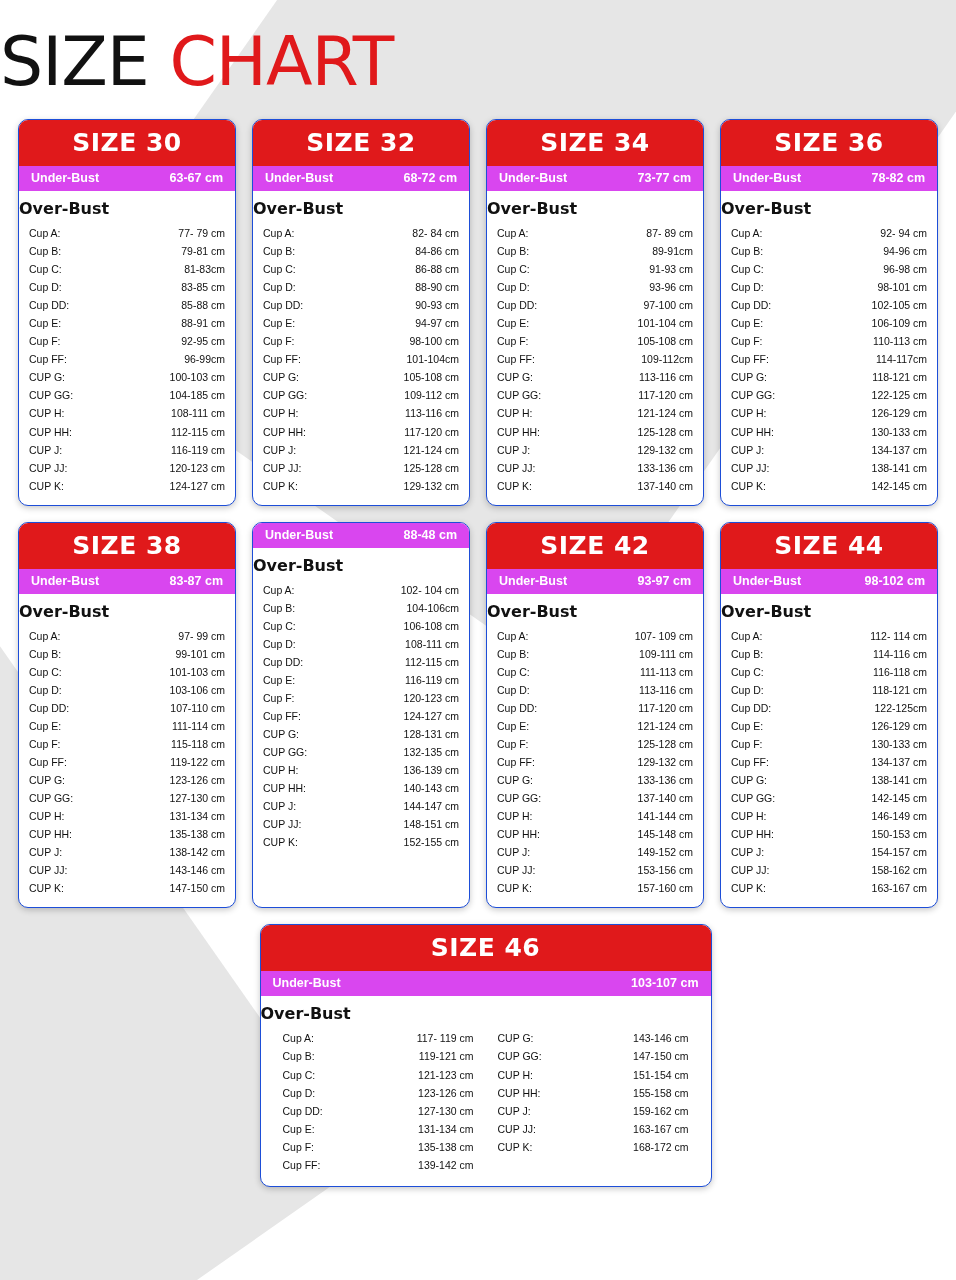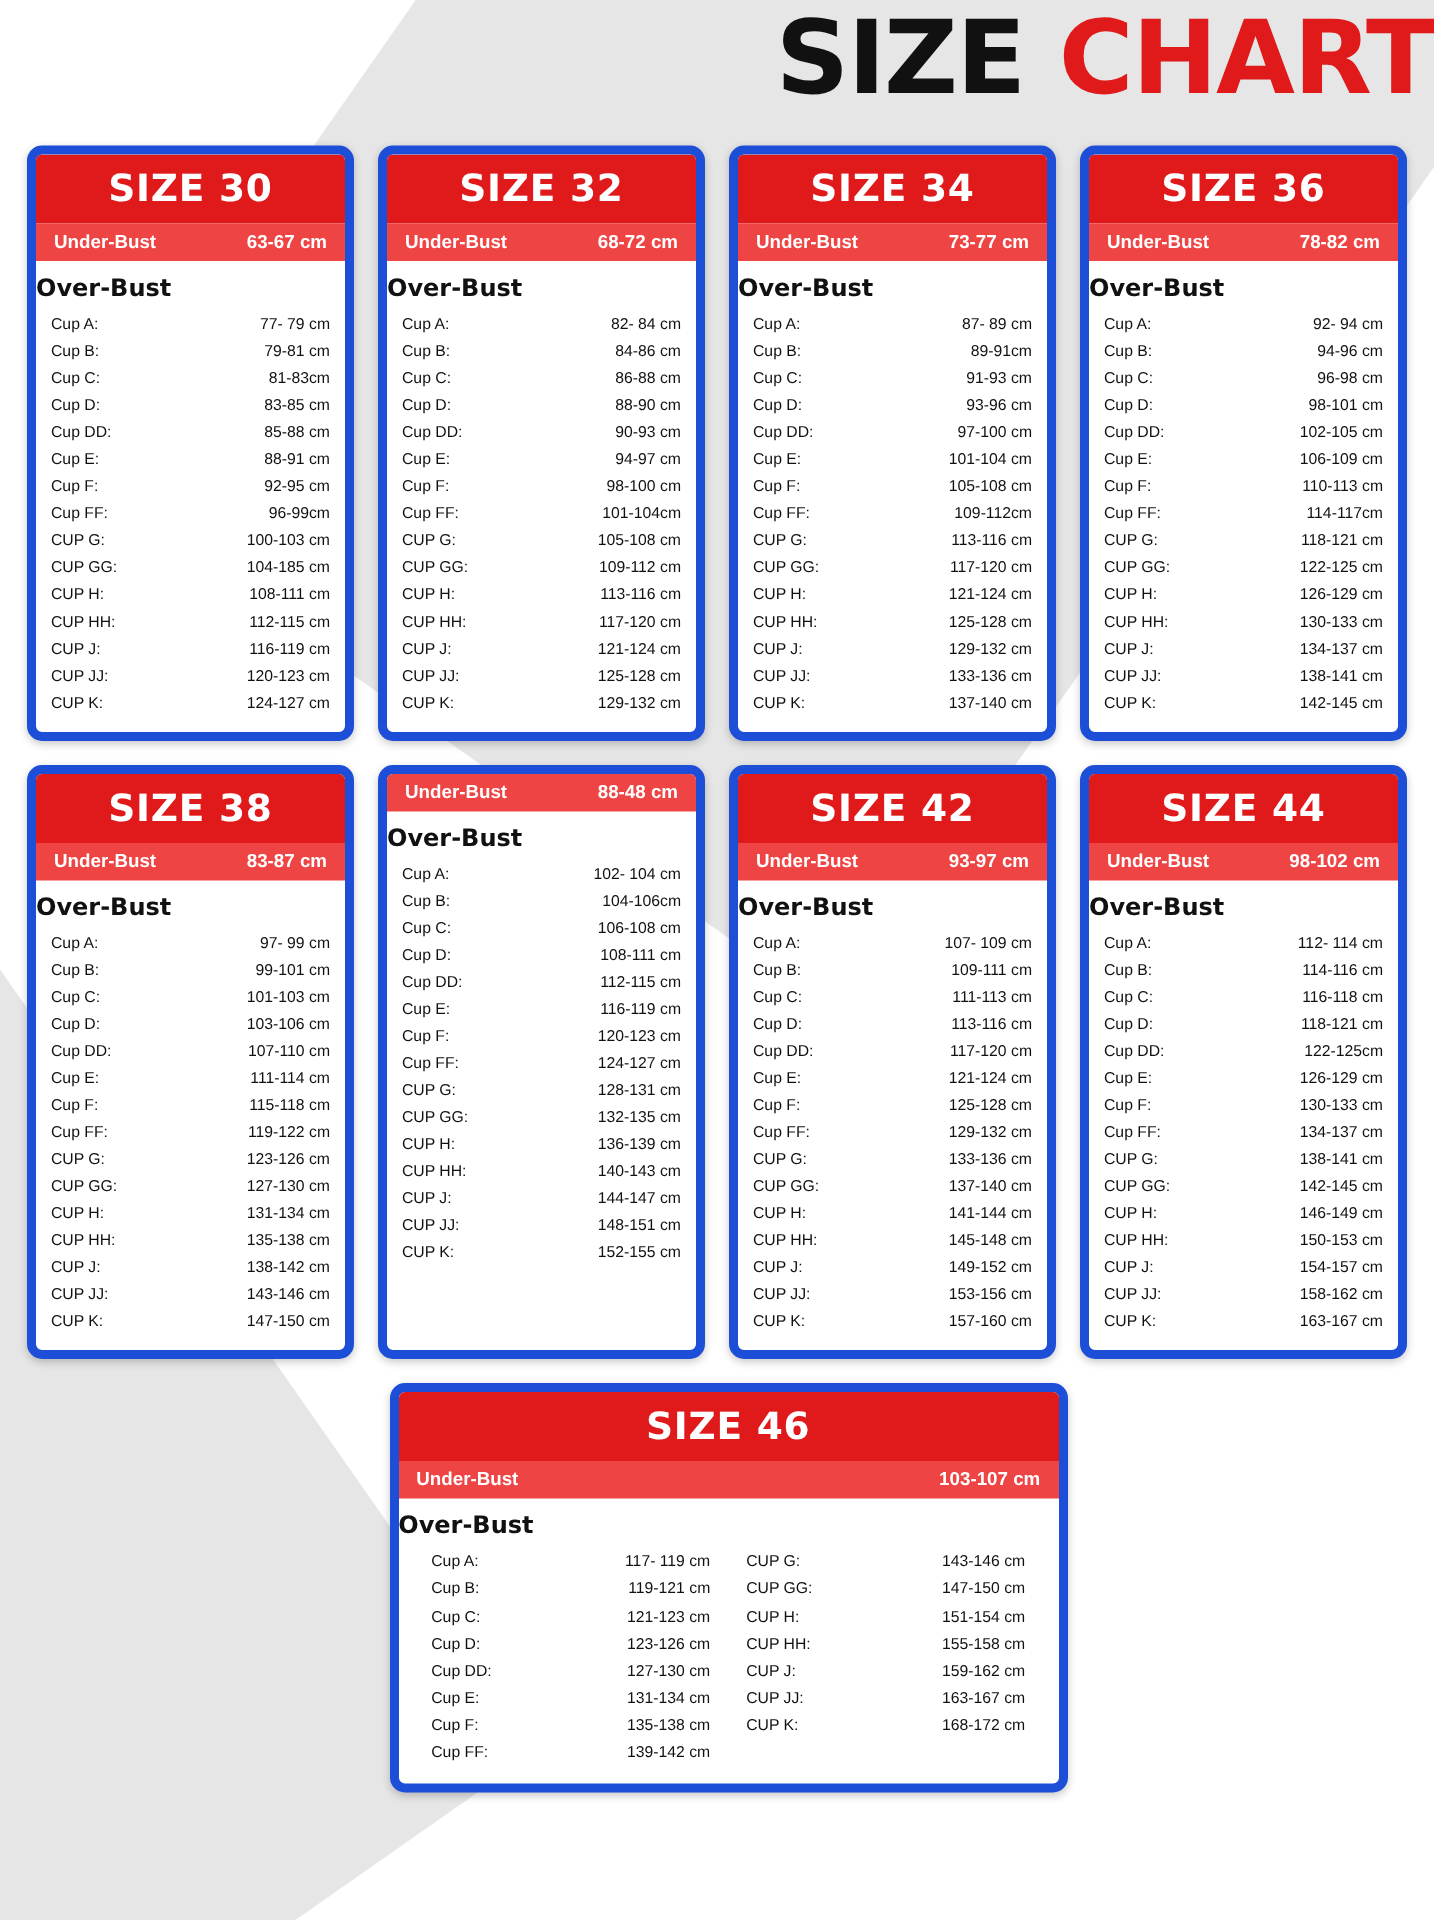--- a/index.html
+++ b/index.html
@@ -30,56 +30,57 @@
     left: -260px; bottom: -320px;
     width: 760px; height: 700px;
     background: #e6e6e6;
     transform: rotate(-35deg);
     transform-origin: bottom left;
     z-index: 0;
   }
   .content { position: relative; z-index: 2; }
 
   .title {
-    text-align: right;
+    text-align: left;
+    padding-top: 22px;
     font-size: 68px;
-    font-weight: bold;
+    font-weight: normal;
     letter-spacing: -1px;
     font-family: "DejaVu Sans", sans-serif;
   }
   .title .t-black { color: #111111; }
   .title .t-red { color: #e0191b; }
 
   .grid {
     display: flex;
     flex-wrap: wrap;
     justify-content: center;
     gap: 16px 16px;
     padding: 18px 14px 0 14px;
   }
   .card {
     width: 218px;
     background: #ffffff;
     border-radius: 10px;
     overflow: hidden;
     box-shadow: 0 2px 6px rgba(0,0,0,0.22);
-    border: 6px solid #1d4ed8;
+    border: 1px solid #1d4ed8;
   }
   .card-head {
     background: #e0191b;
     color: #ffffff;
     text-align: center;
     font-size: 25px;
     font-weight: bold;
     padding: 8px 0 9px 0;
     letter-spacing: 0.5px;
     font-family: "DejaVu Sans", sans-serif;
   }
   .card-under {
-    background: #ef4444;
+    background: #d946ef;
     color: #ffffff;
     display: flex;
     justify-content: space-between;
     align-items: center;
     padding: 5px 12px 6px 12px;
     font-size: 12.5px;
     font-weight: bold;
   }
   .card-over {
     text-align: left;

